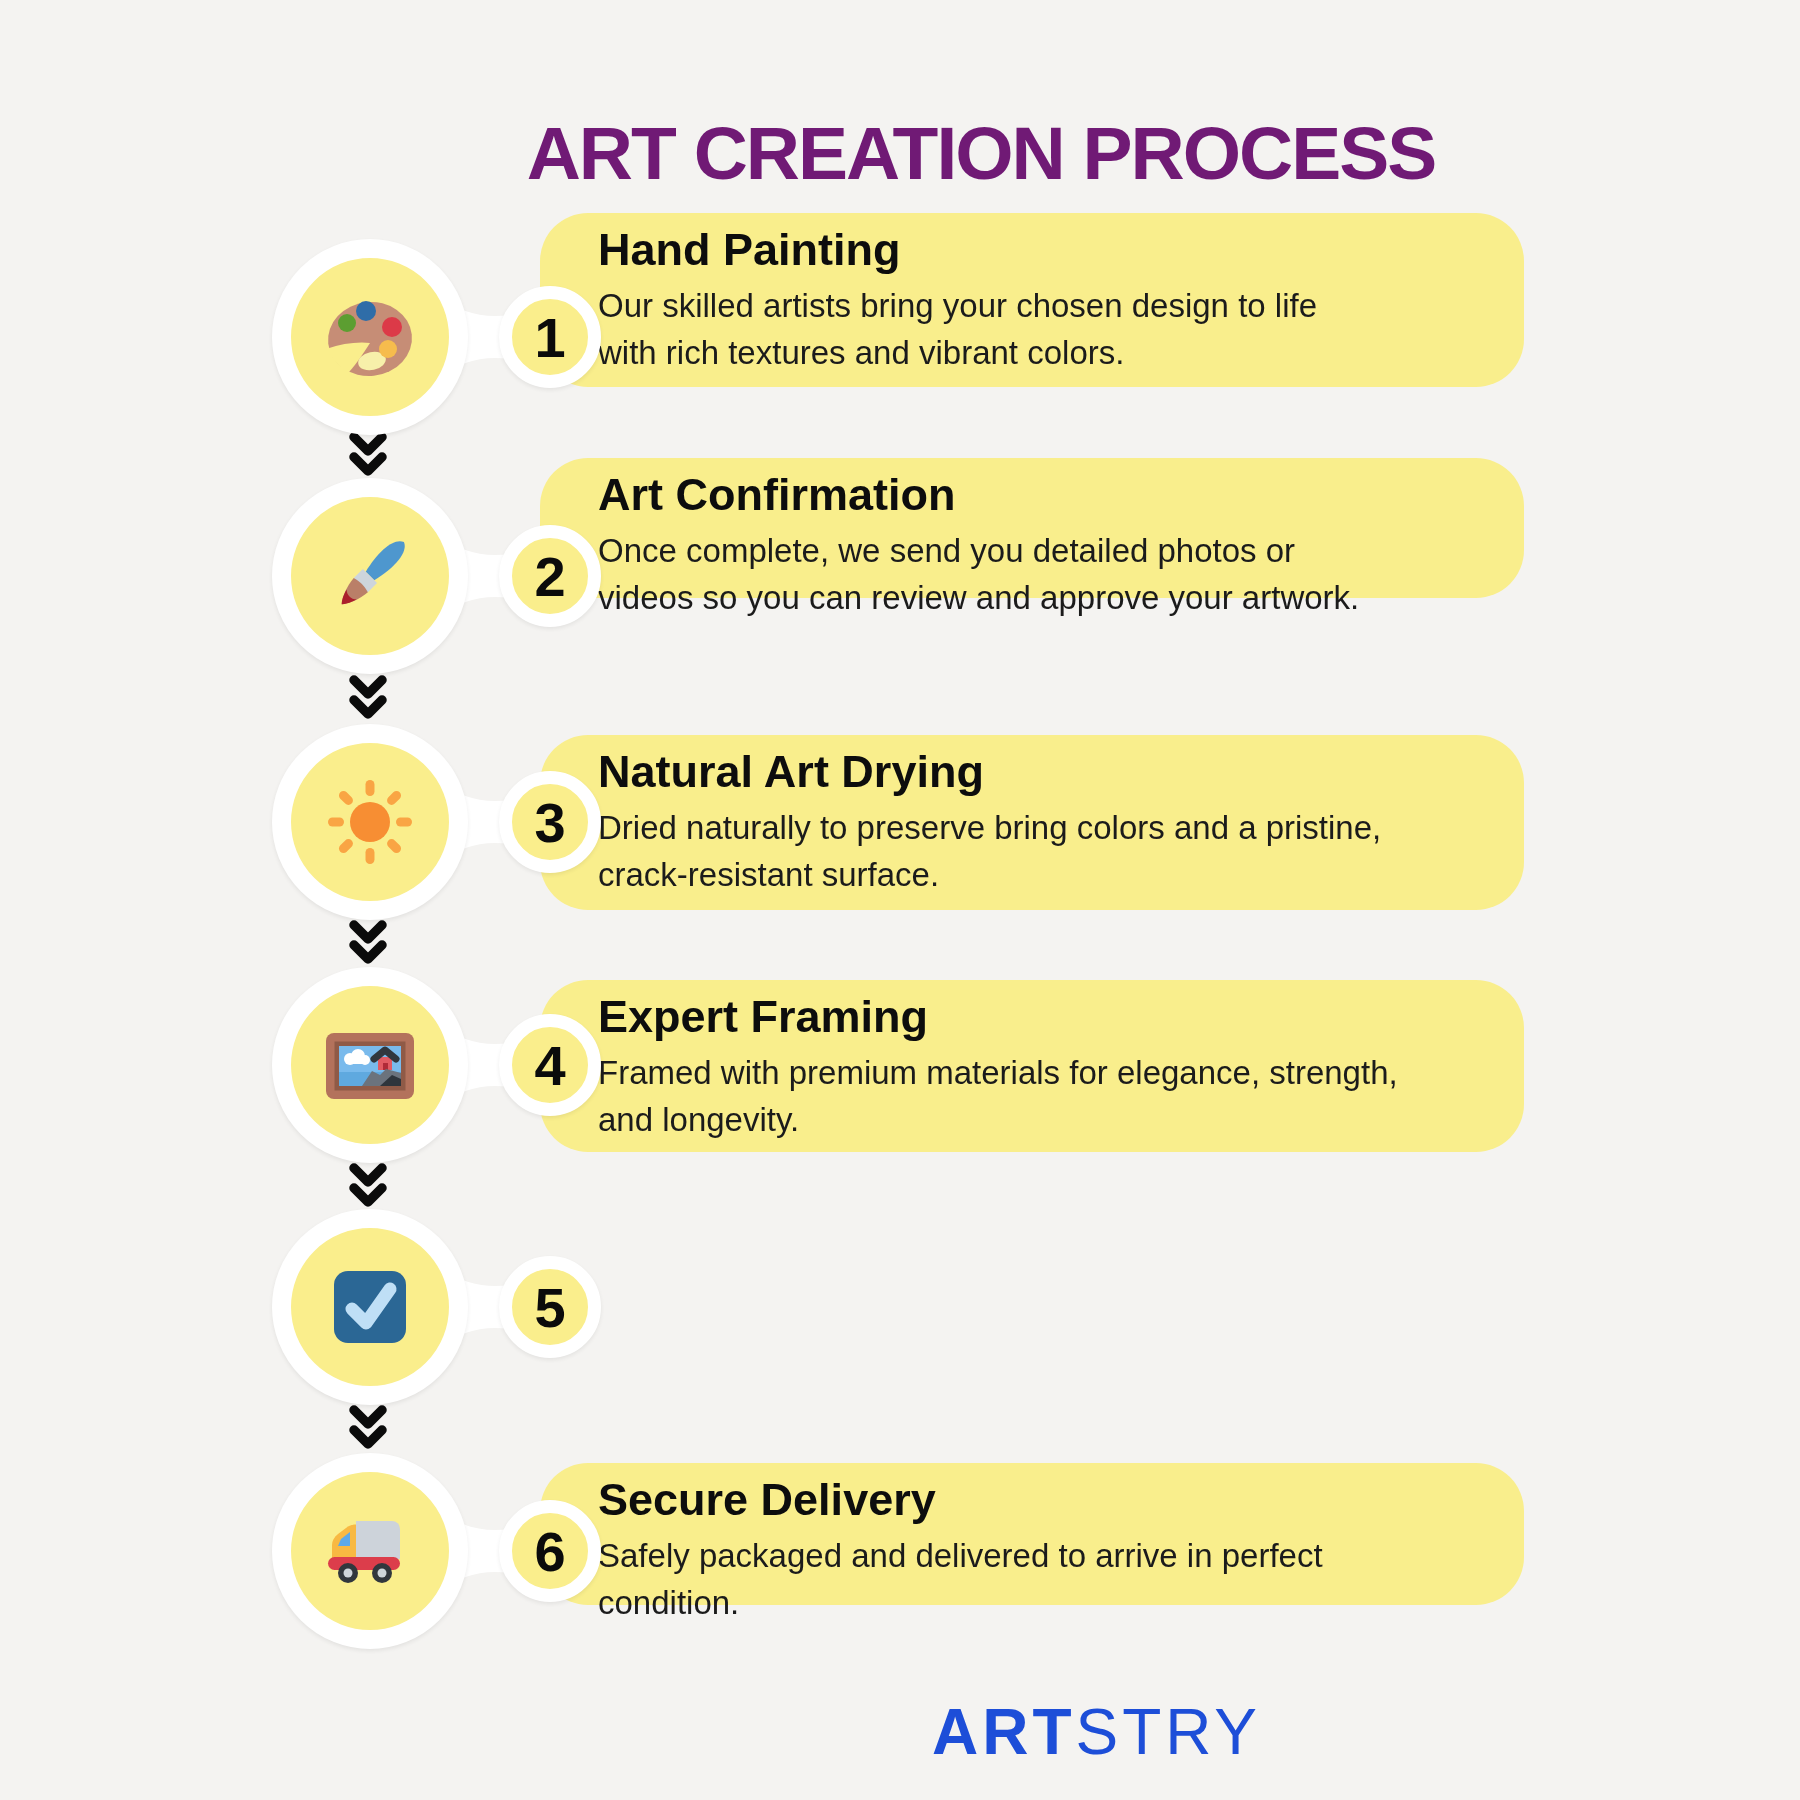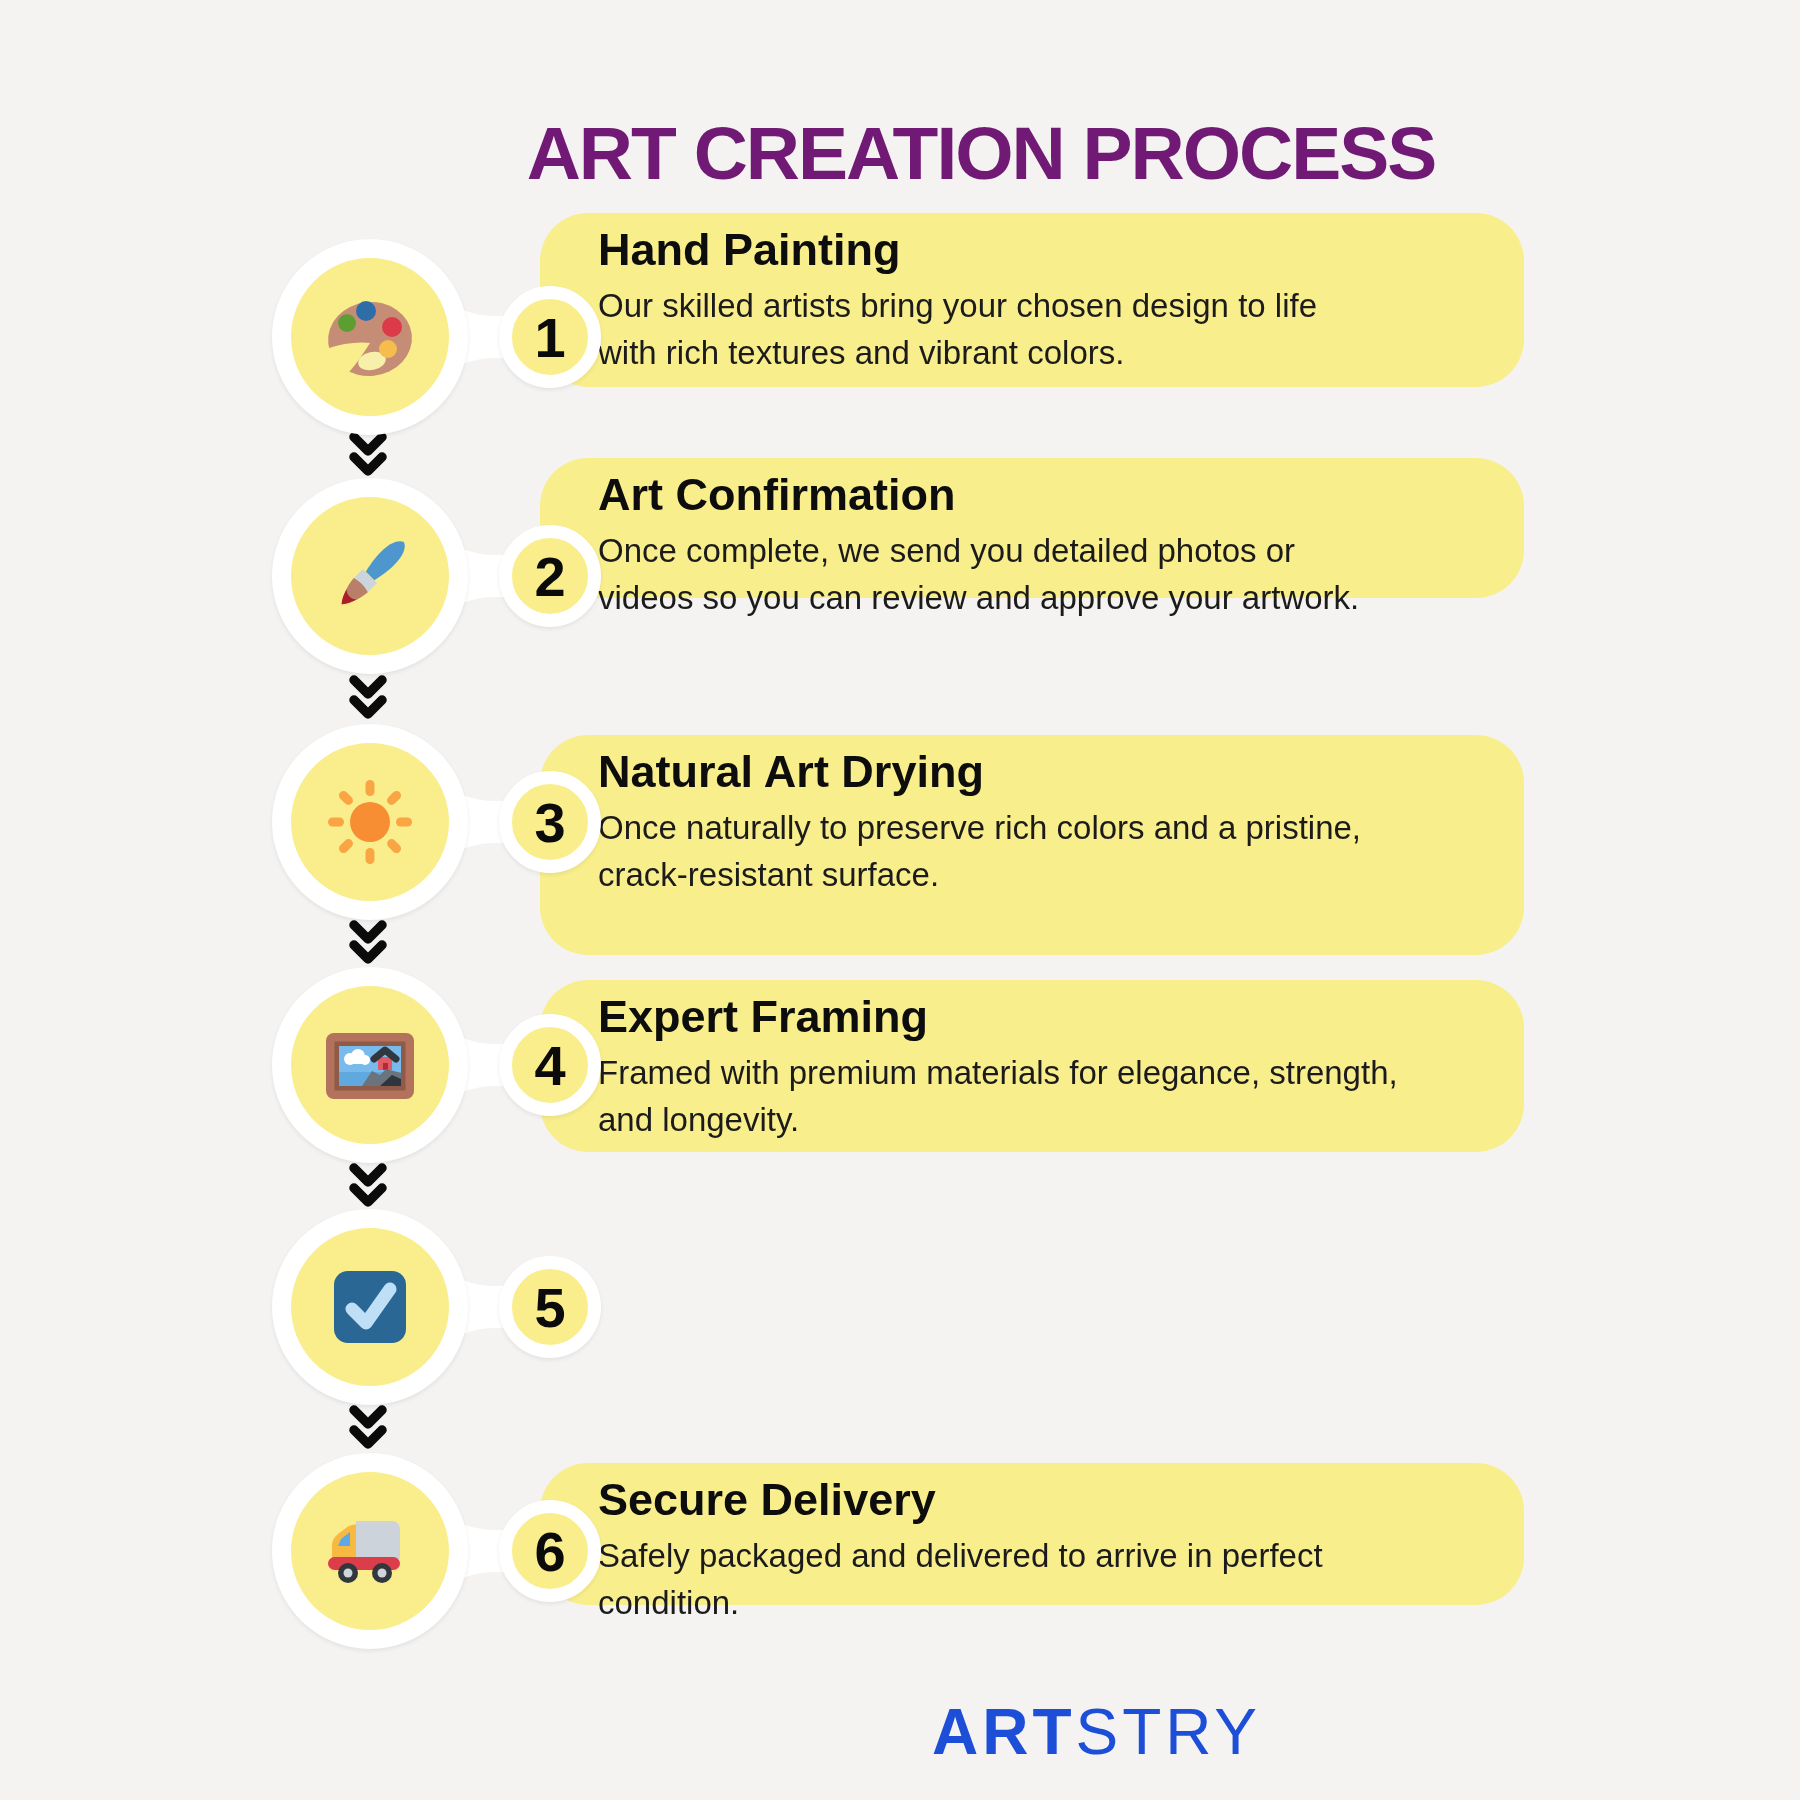--- a/index.html
+++ b/index.html
@@ -99,23 +99,23 @@
   </div>
   <div class="num-circle" style="top:525px;">
     <span>2</span>
   </div>
 
   <svg class="chevron" style="top:674px;" viewBox="0 0 38 48">
     <polyline points="5,6 19,20 33,6" fill="none" stroke="#0B0B0B" stroke-width="9.5" stroke-linecap="round" stroke-linejoin="round"></polyline>
     <polyline points="5,26 19,40 33,26" fill="none" stroke="#0B0B0B" stroke-width="9.5" stroke-linecap="round" stroke-linejoin="round"></polyline>
   </svg>
 
-  <div class="card" style="top:735px;height:220px;">
+  <div class="card" style="top:735px;height:175px;">
     <h2>Natural Art Drying</h2>
-    <p>Once naturally to preserve rich colors and a pristine,
+    <p>Dried naturally to preserve bring colors and a pristine,
 crack-resistant surface.</p>
   </div>
   <svg class="connector" style="top:770px;" viewBox="0 0 150 104">
     <path d="M14,10 C55,38 95,38 136,10 L136,94 C95,66 55,66 14,94 Z" fill="#FFFFFF"></path>
   </svg>
   <div class="icon-circle" style="top:724px;">
     <svg width="112" height="112" viewBox="0 0 112 112">
       <g fill="#F9A544">
         <rect x="51.5" y="14" width="9" height="16" rx="4.5"></rect>
         <rect x="51.5" y="14" width="9" height="16" rx="4.5" transform="rotate(45 56 56)"></rect>

